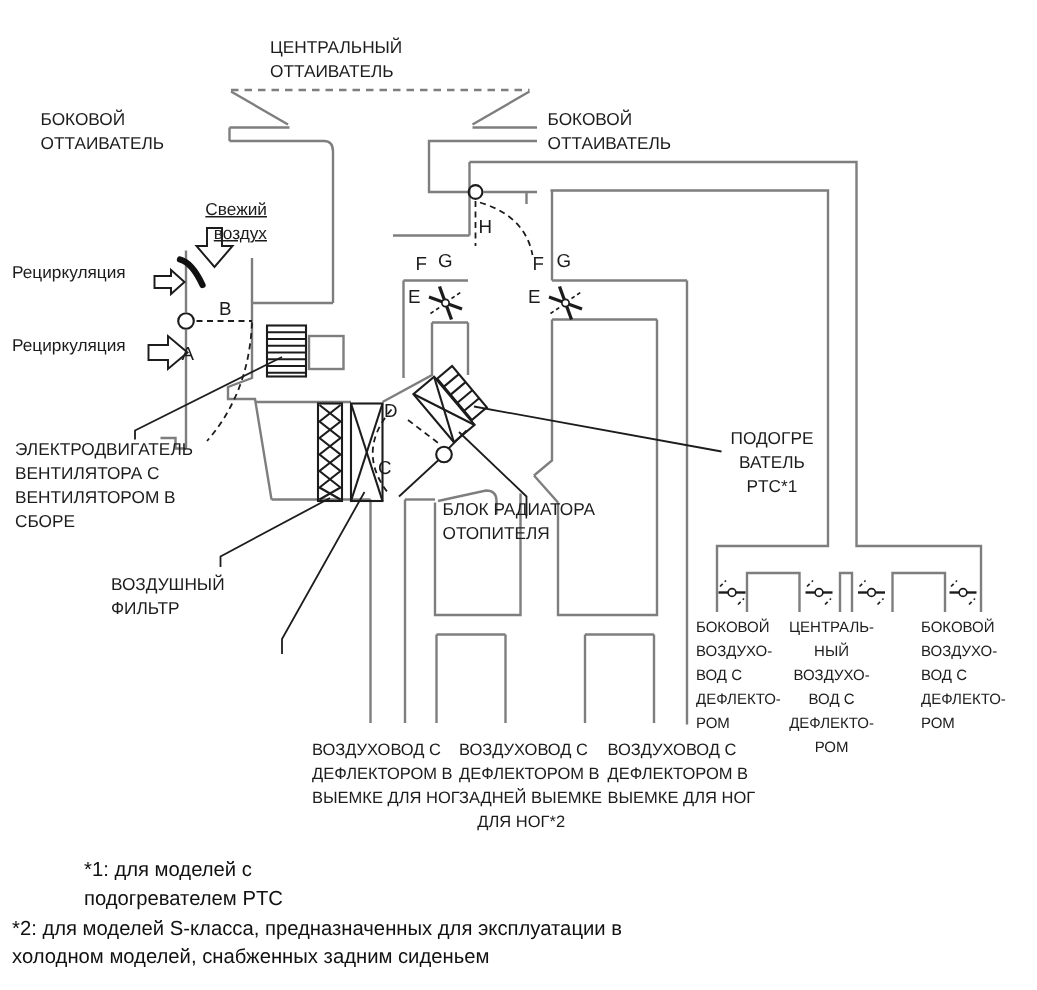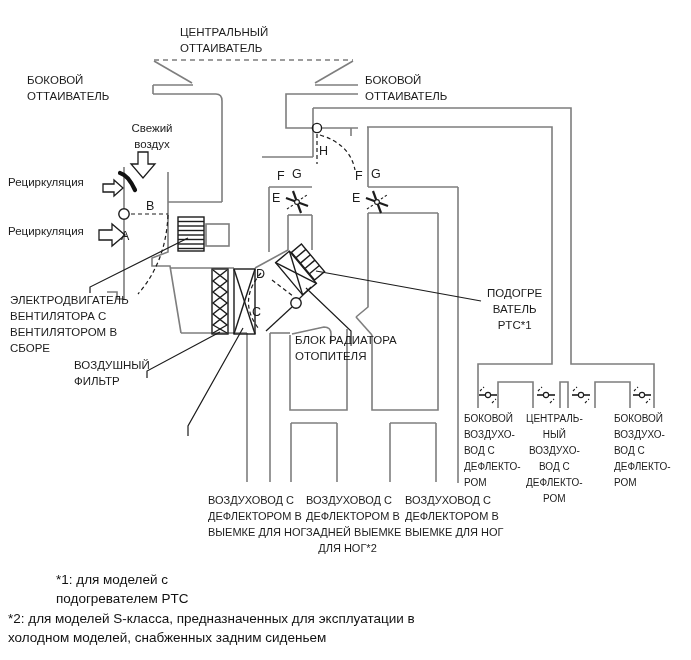--- a/index.html
+++ b/index.html
@@ -194,29 +194,29 @@
       <path class="lead" d="M 481,301 L 316,271"></path>
     </g>
   </svg>
 
   <div class="lbl" style="left:180px;top:24px;">ЦЕНТРАЛЬНЫЙ
 ОТТАИВАТЕЛЬ</div>
   <div class="lbl" style="left:27px;top:72px;">БОКОВОЙ
 ОТТАИВАТЕЛЬ</div>
   <div class="lbl" style="left:365px;top:72px;">БОКОВОЙ
 ОТТАИВАТЕЛЬ</div>
-  <div class="lbl" style="left:126px;top:120px;width:52px;text-align:center;">Свежий
+  <div class="lbl" style="left:126px;top:132px;width:52px;text-align:right;text-decoration:underline;">Свежий
 воздух</div>
   <div class="lbl" style="left:8px;top:174px;">Рециркуляция</div>
   <div class="lbl" style="left:8px;top:223px;">Рециркуляция</div>
   <div class="lbl" style="left:10px;top:292px;">ЭЛЕКТРОДВИГАТЕЛЬ
 ВЕНТИЛЯТОРА С
 ВЕНТИЛЯТОРОМ В
 СБОРЕ</div>
-  <div class="lbl" style="left:74px;top:357px;">ВОЗДУШНЫЙ
+  <div class="lbl" style="left:74px;top:382px;">ВОЗДУШНЫЙ
 ФИЛЬТР</div>
   <div class="lbl" style="left:295px;top:332px;">БЛОК РАДИАТОРА
 ОТОПИТЕЛЯ</div>
   <div class="lbl" style="left:487px;top:285px;text-align:center;">ПОДОГРЕ
 ВАТЕЛЬ
 PTC*1</div>
   <div class="lbl foot" style="left:208px;top:492px;">ВОЗДУХОВОД С
 ДЕФЛЕКТОРОМ В
 ВЫЕМКЕ ДЛЯ НОГ</div>
   <div class="lbl foot" style="left:306px;top:492px;">ВОЗДУХОВОД С

